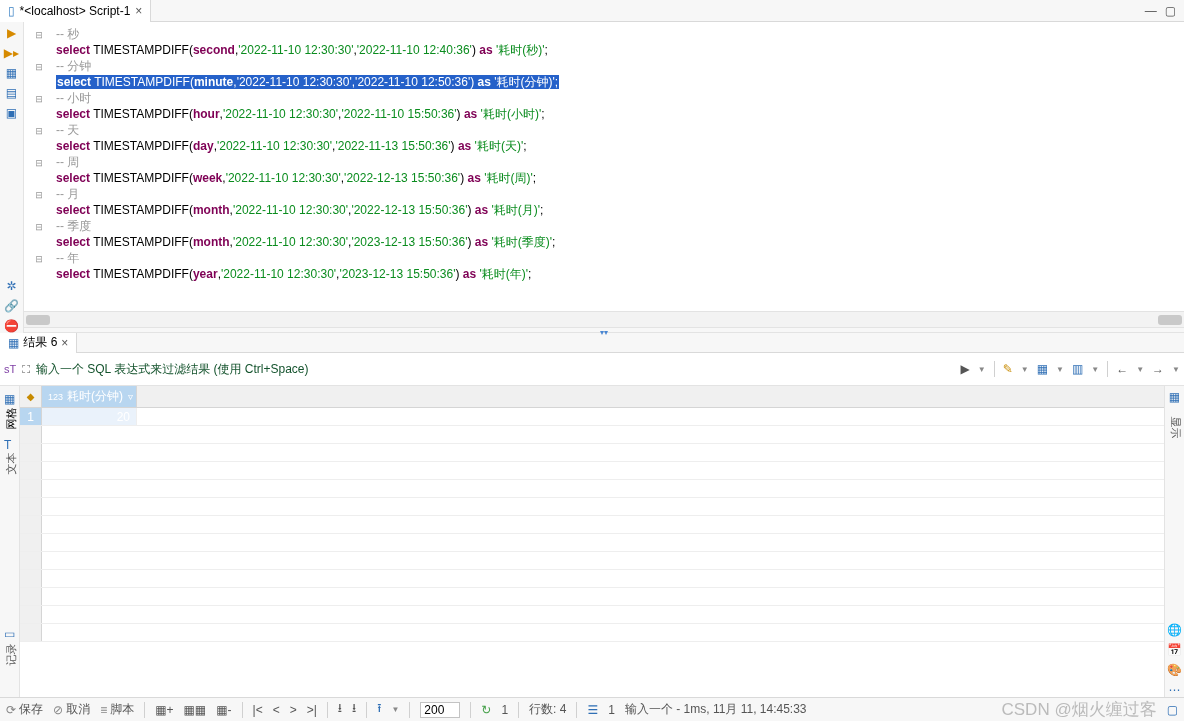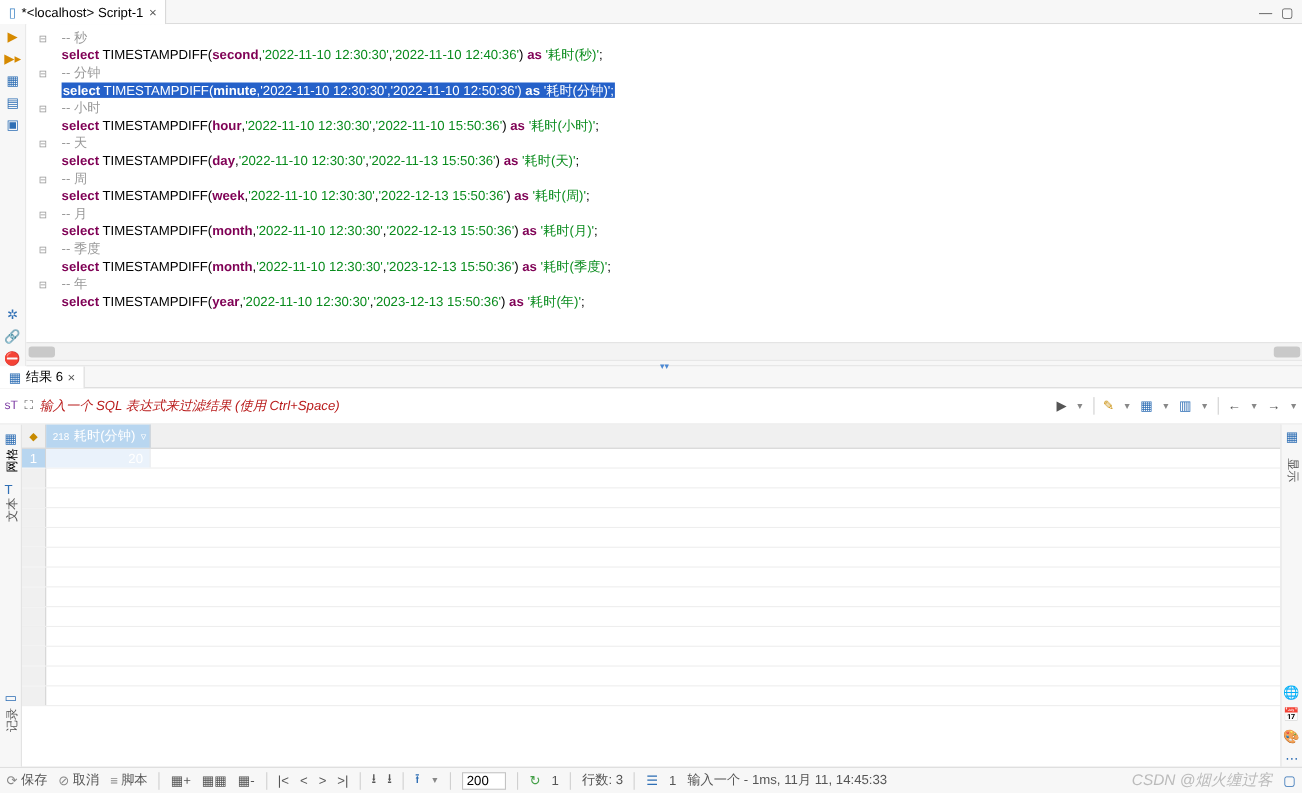--- a/index.html
+++ b/index.html
@@ -44,21 +44,21 @@
 .results-tabbar { height: 20px; display: flex; align-items: center; border-bottom: 1px solid #d9d9d9; background: #f7f7f7; }
 .rtab { display: flex; align-items: center; gap: 4px; padding: 0 8px; height: 20px; background: #fff; border-right: 1px solid #d9d9d9; }
 .rtab-icon { color: #2f6fb5; }
 .rtab-close { color: #555; cursor: pointer; }
 
 
 .filterrow { height: 22px; display: flex; align-items: center; border-bottom: 1px solid #e3e3e3; padding: 16px 4px; gap: 6px; }
 .bc-icon { color: #7f3fa5; font-size: 11px; }
 .bc-text { color: #1a5ea8; white-space: nowrap; overflow: hidden; text-overflow: ellipsis; max-width: 270px; }
 .bc-expand { color: #555; font-size: 11px; cursor: pointer; }
-.bc-filter { color: #b91c1c; font-style: italic; flex: 1; }
+.bc-filter { color: #14532d; flex: 1; }
 .bc-right { display: flex; gap: 8px; align-items: center; }
 .bc-btn { color: #555; cursor: pointer; }
 .bc-drop { color: #888; font-size: 8px; }
 
 
 .results { flex: 1; display: flex; min-height: 0; }
 .res-l { width: 20px; background: #f7f7f7; border-right: 1px solid #e3e3e3; display: flex; flex-direction: column; position: relative; }
 .res-l .vtext { transform: rotate(-90deg) translateY(0px); transform-origin: center; white-space: nowrap; font-size: 11px; color: #555; position: absolute; }
 .res-l .act { top: 25px; color: #000; }
 .res-l .b2 { top: 70px; }
@@ -85,21 +85,21 @@
 
 .res-r { width: 20px; background: #f7f7f7; border-left: 1px solid #e3e3e3; display: flex; flex-direction: column; align-items: center; padding-top: 4px; gap: 6px; }
 .res-r .ritem { font-size: 12px; cursor: pointer; color: #2f6fb5; }
 
 
 .footer { height: 24px; border-top: 1px solid #d9d9d9; background: #f7f7f7; display: flex; align-items: center; padding: 0 6px; gap: 10px; color: #555; font-size: 11px; }
 .footer .fbtn { display: flex; align-items: center; gap: 3px; cursor: pointer; }
 .footer .sep { width: 1px; height: 16px; background: #d0d0d0; }
 .footer .input { width: 40px; height: 16px; border: 1px solid #c3c3c3; padding: 0 3px; background: #fff; }
 .footer .spacer { flex: 1; }
-.watermark { color: #bbb; font-size: 14px; font-style: italic; }
+.watermark { color: #bbb; font-size: 17px; }
 </style>
 </head>
 <body>
 
 <div class="tabbar">
   <div class="tab">
     <span class="tab-icon">▯</span>
     <span>*&lt;localhost&gt; Script-1</span>
     <span class="tab-close">×</span>
   </div>
@@ -190,21 +190,21 @@
     <span class="icon i2">T</span>
     <span class="vtext b2">文本</span>
     <span class="icon i3">▭</span>
     <span class="vtext b3">记录</span>
   </div>
 
   <div class="grid-wrap">
     <div class="grid-head-row">
       <div class="gh-corner">◆</div>
       <div class="gh-cell sel" style="width:95px;">
-        <span class="gh-type">218</span>
+        <span class="gh-type">123</span>
         <span>耗时(分钟)</span>
         <span class="gh-filter">▿</span>
       </div>
     </div>
     <div class="grid-body">
       <div class="grid-row">
         <div class="gr-num sel">1</div>
         <div class="gr-cell sel" style="width:95px;">20</div>
       </div>
       <div class="grid-blank-rows" id="blank-rows">
@@ -286,21 +286,21 @@
   <span class="fbtn">⭳</span>
   <span class="sep"></span>
   <span class="fbtn" style="color:#2f6fb5;">⭱</span>
   <span class="bc-drop">▼</span>
   <span class="sep"></span>
   <input class="input" value="200" style="">
   <span class="sep"></span>
   <span class="fbtn" style="color:#45a049;">↻</span>
   <span>1</span>
   <span class="sep"></span>
-  <span>行数: 3</span>
+  <span>行数: 4</span>
   <span class="sep"></span>
   <span style="color:#2f6fb5;">☰</span>
   <span>1</span>
   <span>输入一个 - 1ms, 11月 11, 14:45:33</span>
   <div class="spacer"></div>
   <span class="watermark">CSDN @烟火缠过客</span>
   <span class="fbtn" style="color:#2f6fb5;">▢</span>
 </div>
 
 </body></html>

